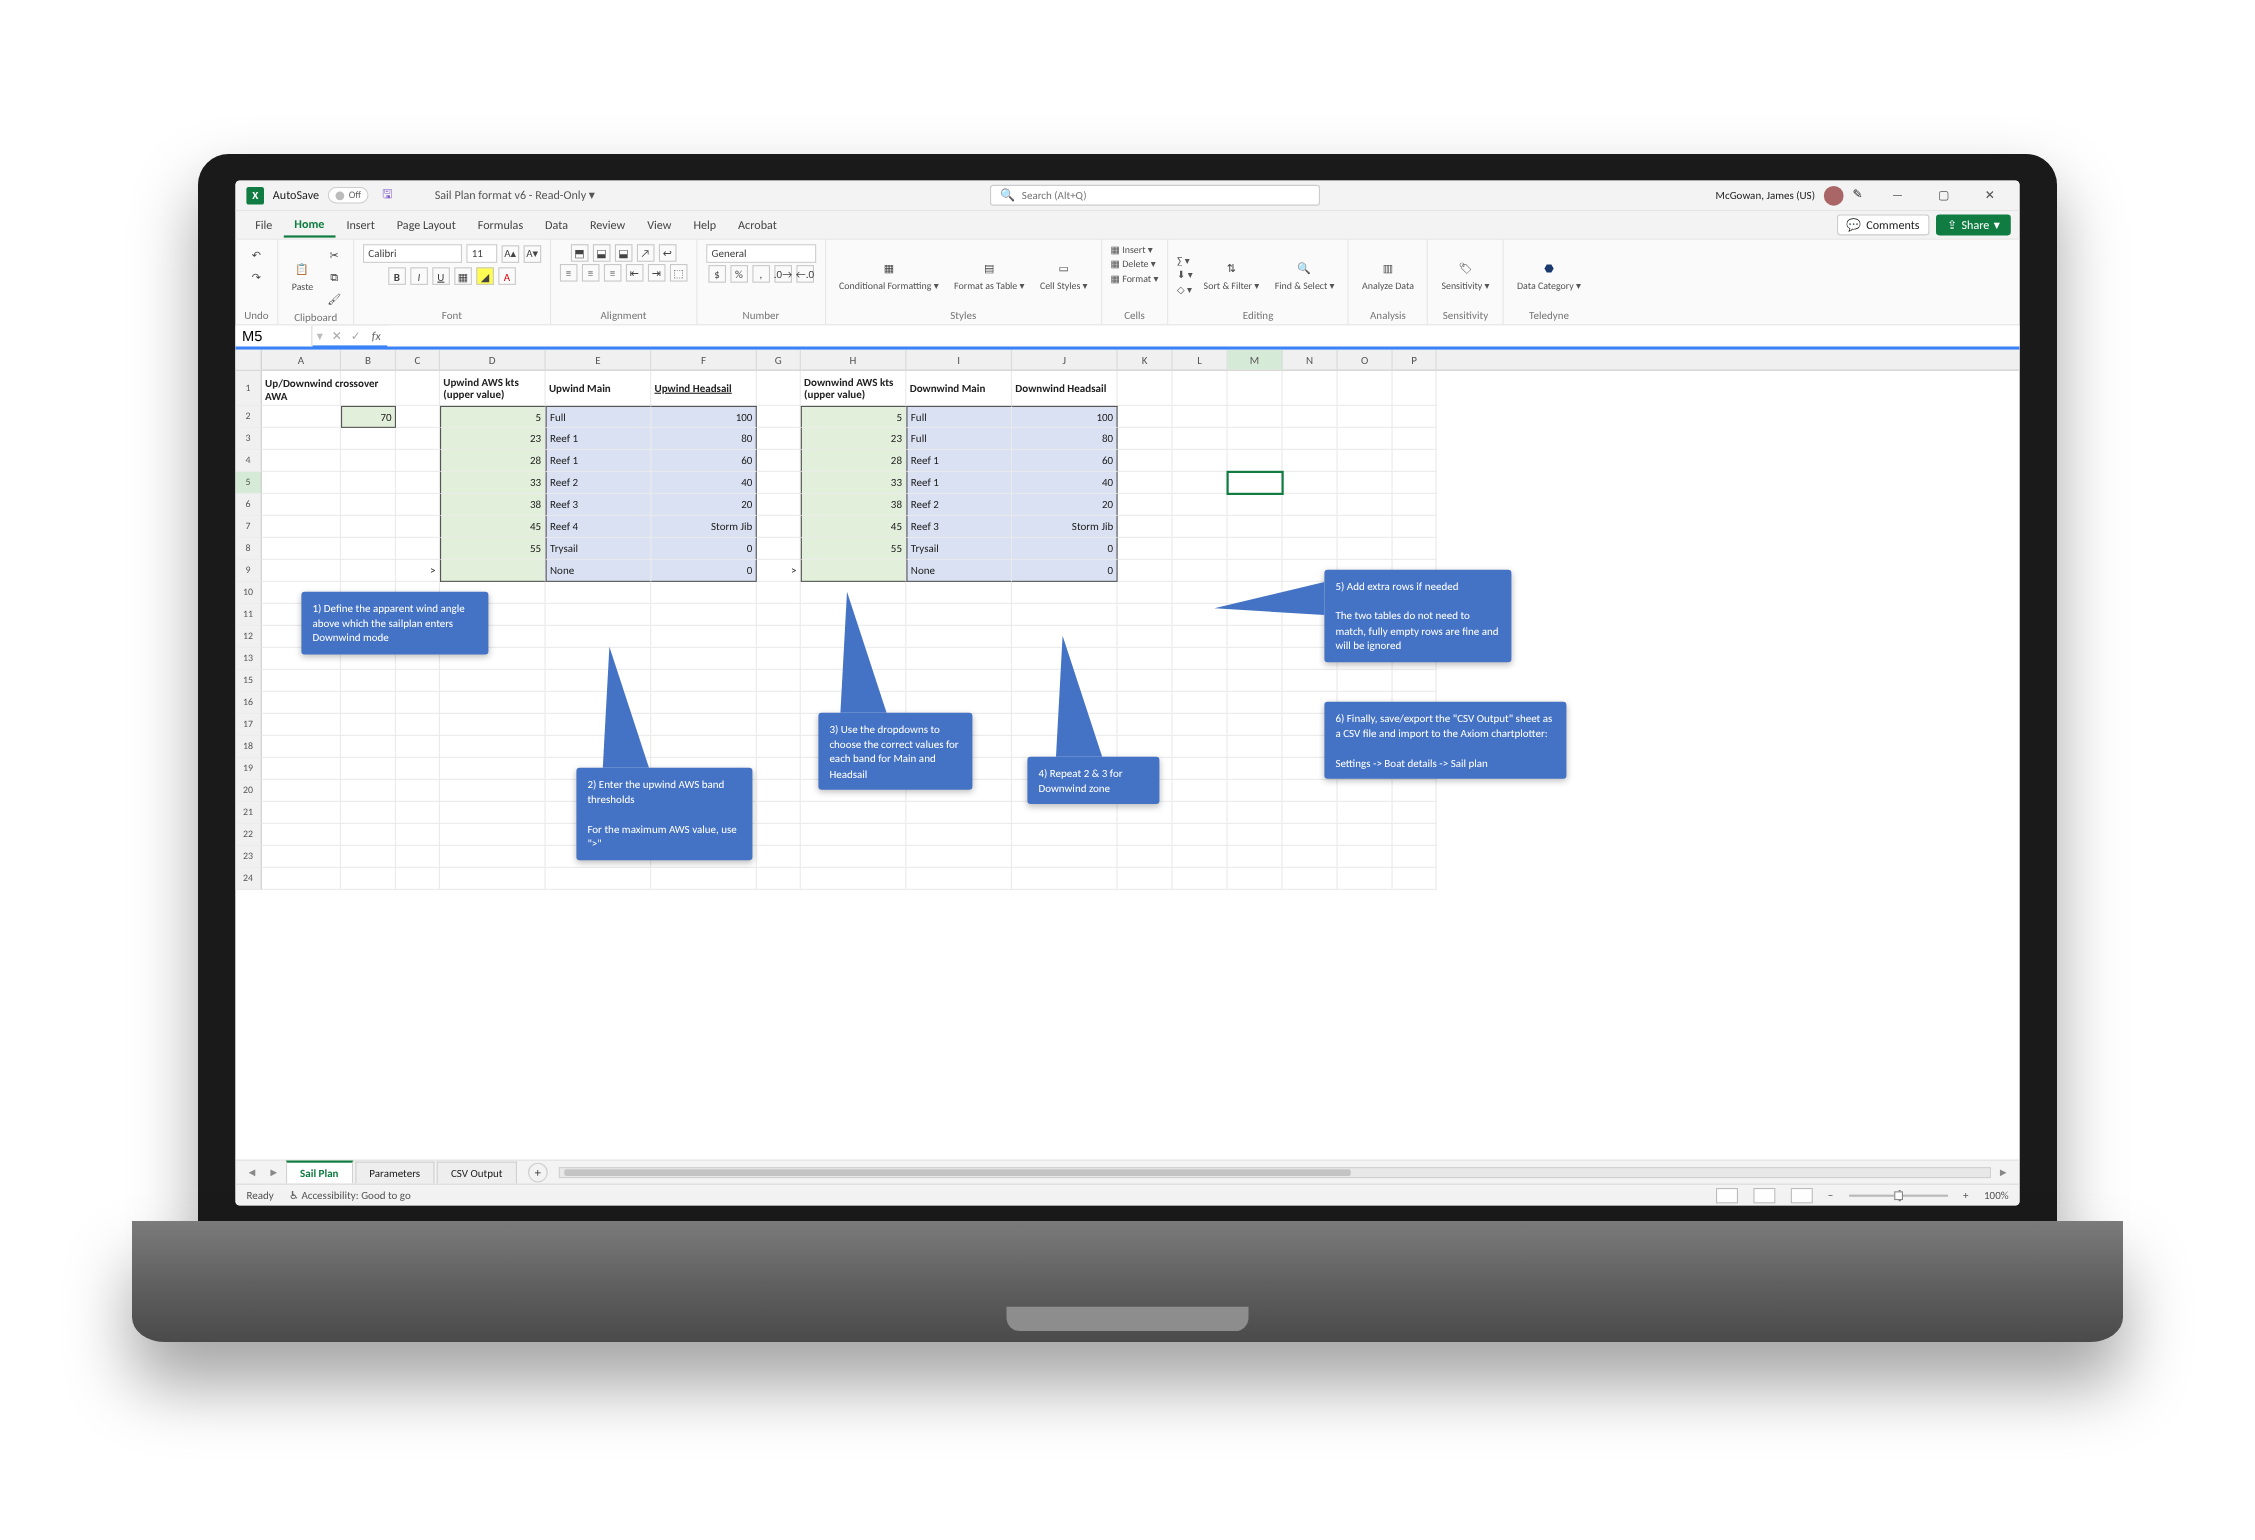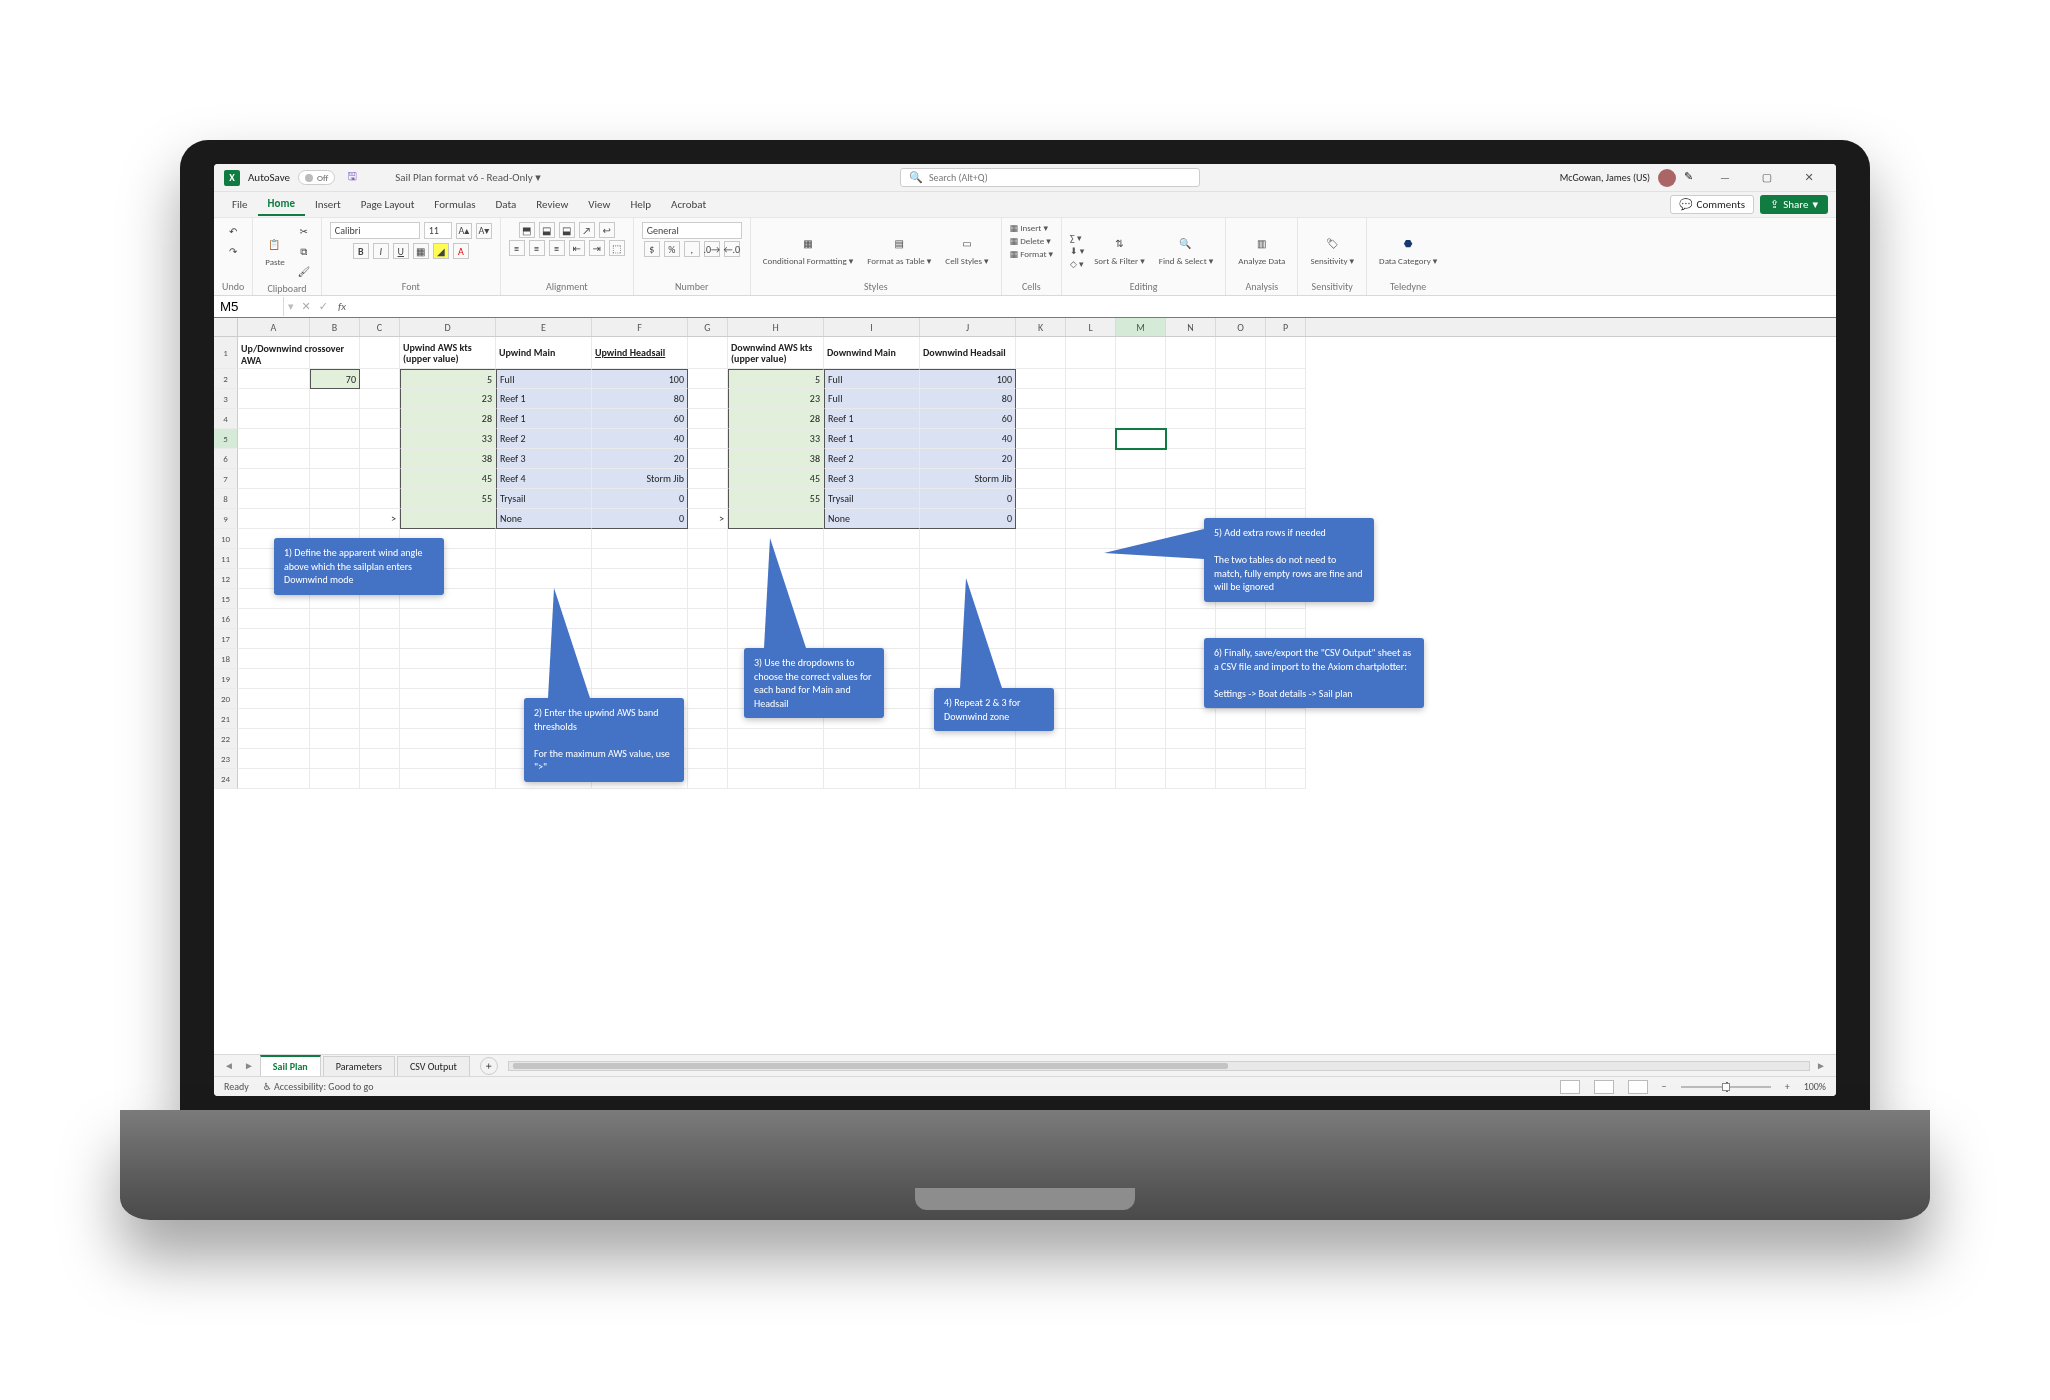--- a/index.html
+++ b/index.html
@@ -82,21 +82,21 @@
   .group-label{font-size:10px;color:#777;padding-top:2px;}
   .big-btn{display:flex;flex-direction:column;align-items:center;gap:2px;padding:2px 4px;}
   .icon{width:18px;height:18px;display:inline-flex;align-items:center;justify-content:center;}
   .mini{font-size:9px;color:#555;}
   .stackv{display:flex;flex-direction:column;gap:2px;}
   .row{display:flex;align-items:center;gap:4px;}
   .sel{border:1px solid #ccc;background:#fff;padding:1px 4px;font-size:10px;}
   .sq{border:1px solid #c8c8c8;width:16px;height:16px;display:inline-flex;align-items:center;justify-content:center;font-size:10px;}
 
   
-  .fbar{display:flex;align-items:center;height:22px;background:#fff;border-bottom:1px solid #3b82f6;font-size:11px;}
+  .fbar{display:flex;align-items:center;height:22px;background:#fff;border-bottom:4px solid #3b82f6;font-size:11px;}
   .namebox{width:70px;border:none;border-right:1px solid #d9d9d9;padding:2px 6px;}
   .fx{padding:0 6px;color:#666;font-style:italic;}
   .fx-cancel,.fx-ok{color:#aaa;padding:0 4px;}
 
   
   .gridwrap{flex:1;display:flex;overflow:hidden;background:#fff;position:relative;}
   .grid{flex:1;overflow:auto;position:relative;}
   .col-headers{position:sticky;top:0;display:flex;background:#f0f0f0;border-bottom:1px solid #ccc;z-index:3;}
   .corner{width:24px;height:18px;border-right:1px solid #ccc;background:#f0f0f0;position:sticky;left:0;z-index:4;}
   .ch{height:18px;border-right:1px solid #d9d9d9;display:flex;align-items:center;justify-content:center;font-size:10px;color:#555;}
@@ -641,20 +641,41 @@
               <div class="cell " style="width:96px;"></div>
               <div class="cell " style="width:50px;"></div>
               <div class="cell " style="width:50px;"></div>
               <div class="cell " style="width:50px;"></div>
               <div class="cell " style="width:50px;"></div>
               <div class="cell " style="width:50px;"></div>
               <div class="cell " style="width:40px;"></div>
             </div>
           </div>
           <div class="rowwrap">
+            <div class="rh">13</div>
+            <div class="cells">
+              <div class="cell " style="width:72px;"></div>
+              <div class="cell " style="width:50px;"></div>
+              <div class="cell " style="width:40px;"></div>
+              <div class="cell " style="width:96px;"></div>
+              <div class="cell " style="width:96px;"></div>
+              <div class="cell " style="width:96px;"></div>
+              <div class="cell " style="width:40px;"></div>
+              <div class="cell " style="width:96px;"></div>
+              <div class="cell " style="width:96px;"></div>
+              <div class="cell " style="width:96px;"></div>
+              <div class="cell " style="width:50px;"></div>
+              <div class="cell " style="width:50px;"></div>
+              <div class="cell " style="width:50px;"></div>
+              <div class="cell " style="width:50px;"></div>
+              <div class="cell " style="width:50px;"></div>
+              <div class="cell " style="width:40px;"></div>
+            </div>
+          </div>
+          <div class="rowwrap">
             <div class="rh">15</div>
             <div class="cells">
               <div class="cell " style="width:72px;"></div>
               <div class="cell " style="width:50px;"></div>
               <div class="cell " style="width:40px;"></div>
               <div class="cell " style="width:96px;"></div>
               <div class="cell " style="width:96px;"></div>
               <div class="cell " style="width:96px;"></div>
               <div class="cell " style="width:40px;"></div>
               <div class="cell " style="width:96px;"></div>

